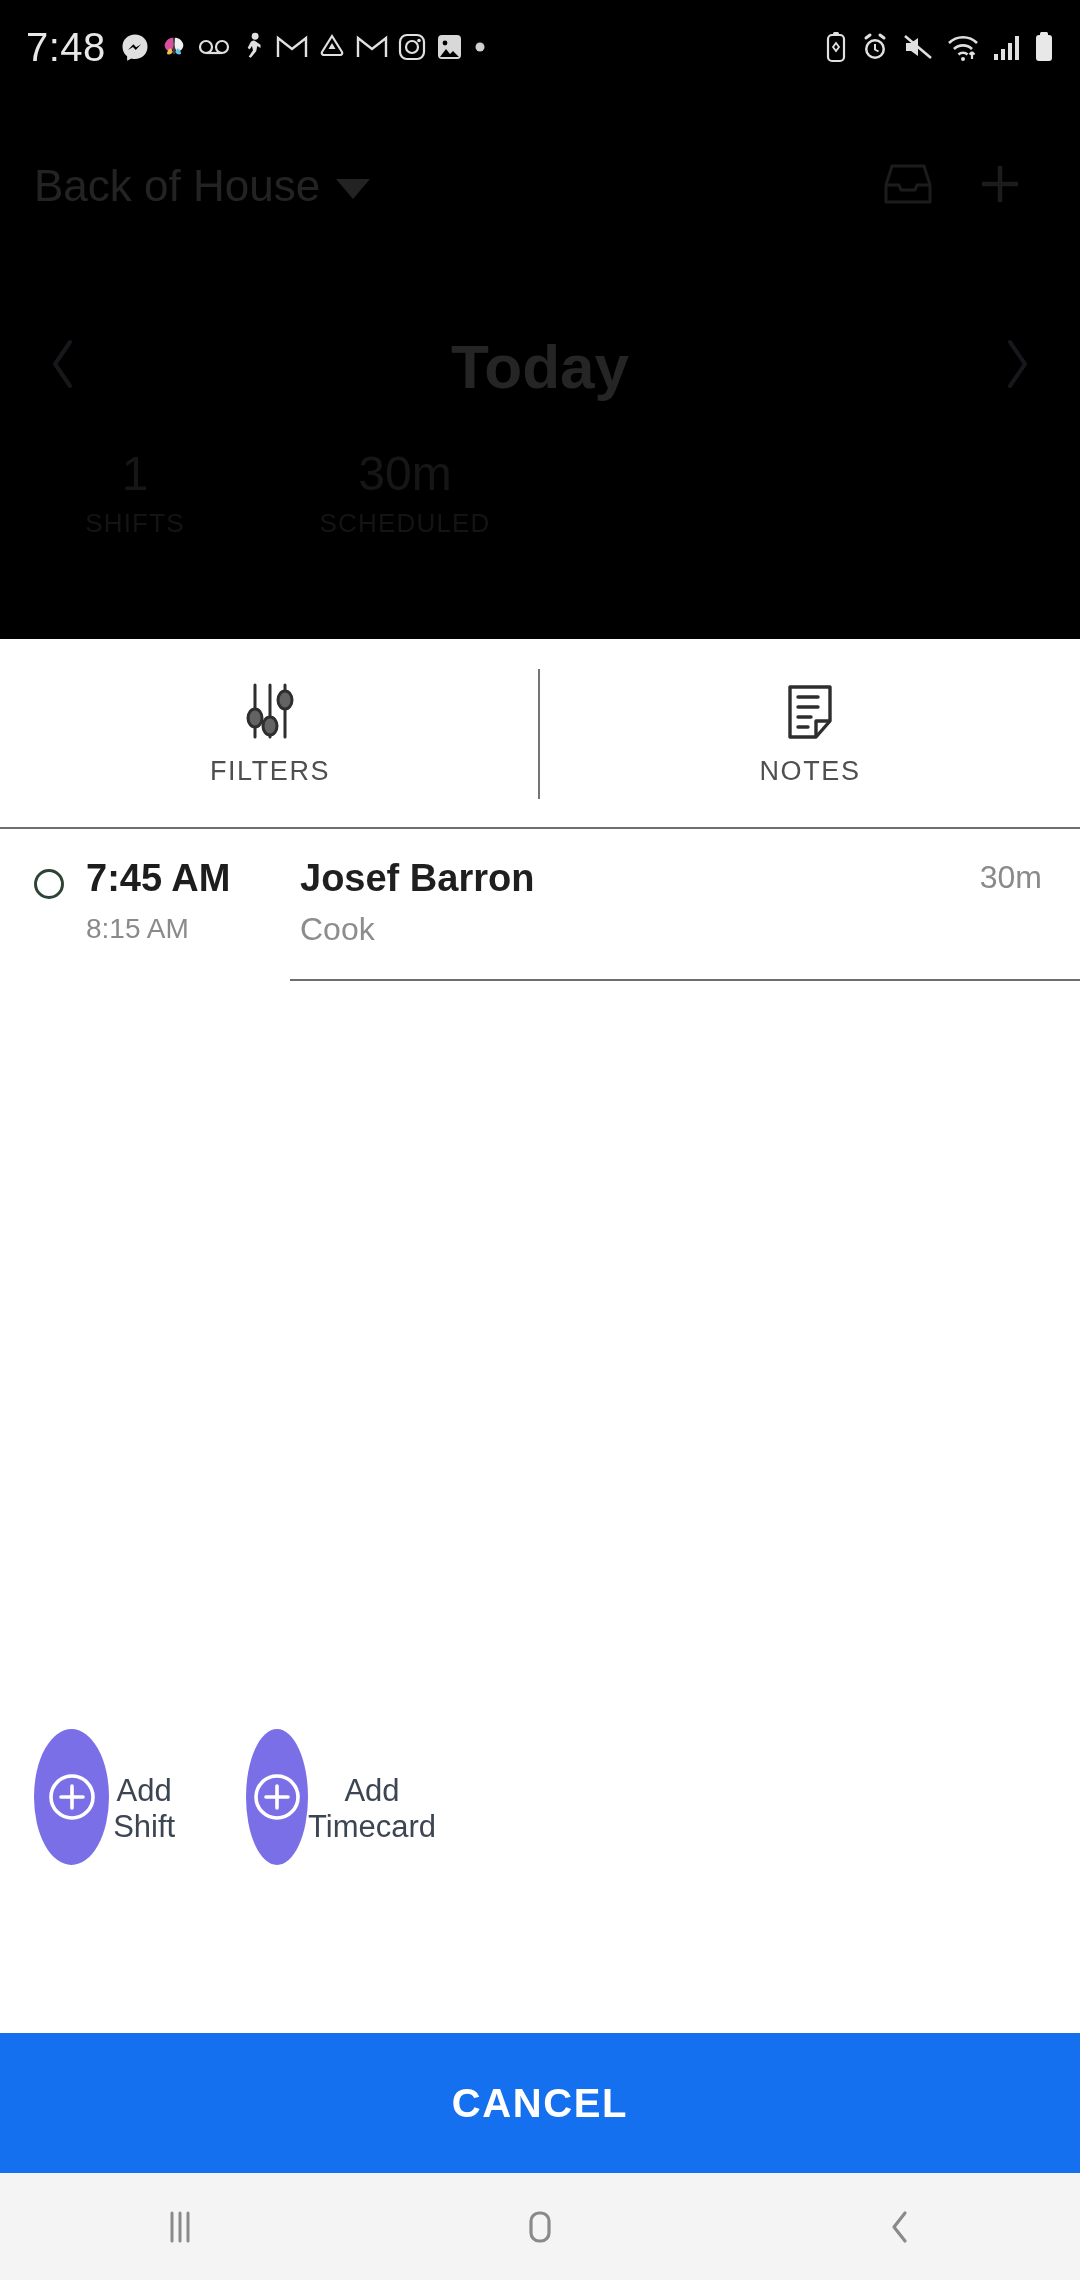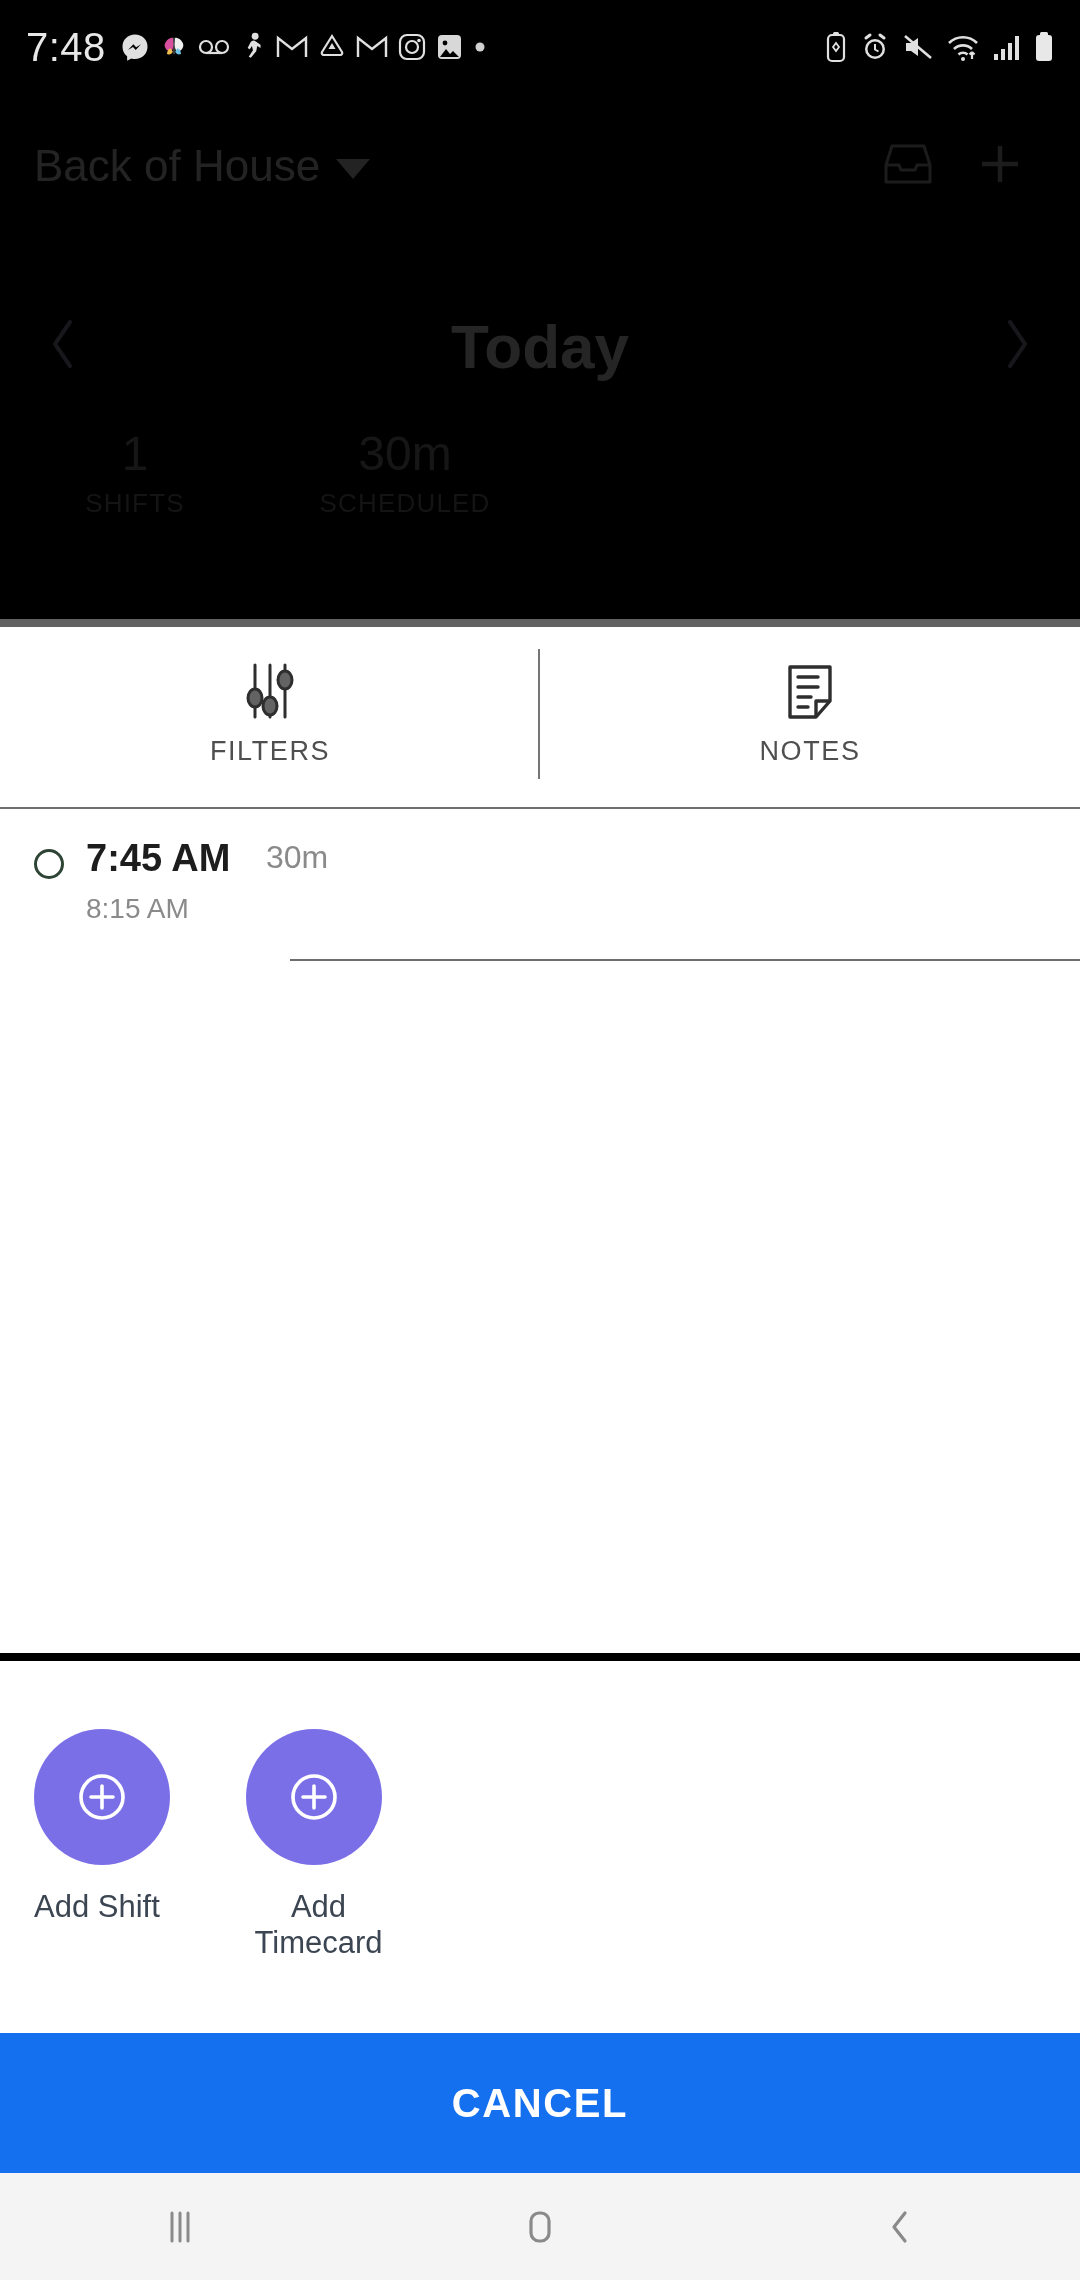--- a/index.html
+++ b/index.html
@@ -27,21 +27,21 @@
     letter-spacing:0.5px; margin-right:14px;
   }
   .sb-icons-left { display:flex; align-items:center; gap:10px; }
   .sb-spacer { flex:1 1 auto; }
   .sb-icons-right { display:flex; align-items:center; gap:12px; }
   .sb-ic { display:block; }
   .sb-ic svg { display:block; }
 
   
   #app-content {
-    position:absolute; left:0; top:86px; width:1037px; height:1567px;
+    position:absolute; left:0; top:106px; width:1037px; height:1567px;
   }
 
   
   #header-dark {
     position:absolute; left:0; top:0; width:1080px; height:533px;
     background:#000;
   }
   #topbar {
     position:absolute; left:0; top:30px; width:1080px; height:100px;
     display:flex; align-items:center; padding:0 34px;
@@ -146,21 +146,21 @@
   #bottom-sheet {
     position:absolute; left:0; top:1661px; width:1080px; height:412px;
     background:#ffffff;
   }
   #action-grid {
     position:absolute; left:0; top:0; width:1080px;
     display:flex; padding-left:34px; padding-top:68px;
   }
   .action-item {
     width:145px; margin-right:67px;
-    display:flex; flex-direction:column; align-items:flex-start;
+    display:flex; flex-direction:row; align-items:center;
   }
   .action-circle {
     width:136px; height:136px; border-radius:50%;
     display:flex; align-items:center; justify-content:center;
   }
   .action-circle svg { display:block; }
   .action-label {
     margin-top:24px; text-align:center;
     color:#3c4552; font-size:31px; font-weight:400; line-height:36px;
   }
@@ -393,20 +393,24 @@
         </div>
       </div>
 
       <div id="shift-list">
         <div class="shift-row">
           <div class="shift-status-dot"></div>
           <div class="shift-times">
             <div class="shift-time-start">7:45 AM</div>
             <div class="shift-time-end">8:15 AM</div>
           </div>
+          <div class="shift-main">
+            <div class="shift-person">Josef Barron</div>
+            <div class="shift-role">Cook</div>
+          </div>
           <div class="shift-duration">30m</div>
           <div class="shift-sep"></div>
         </div>
       </div>
 
     </div>
   </div>
 
   <div id="scrim-top"></div>
   <div id="scrim"></div>

